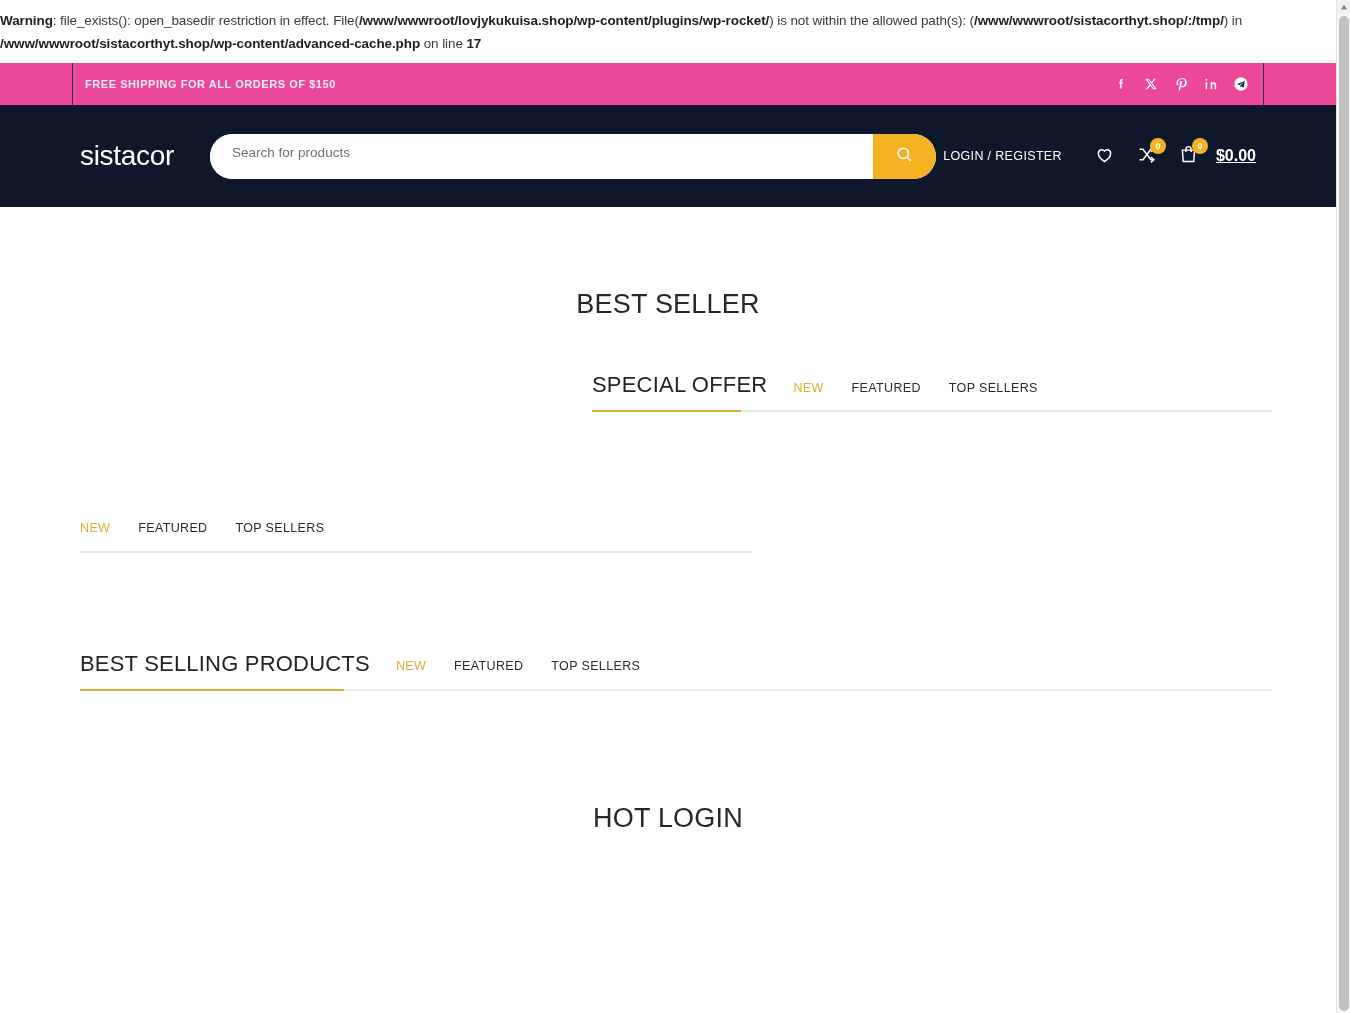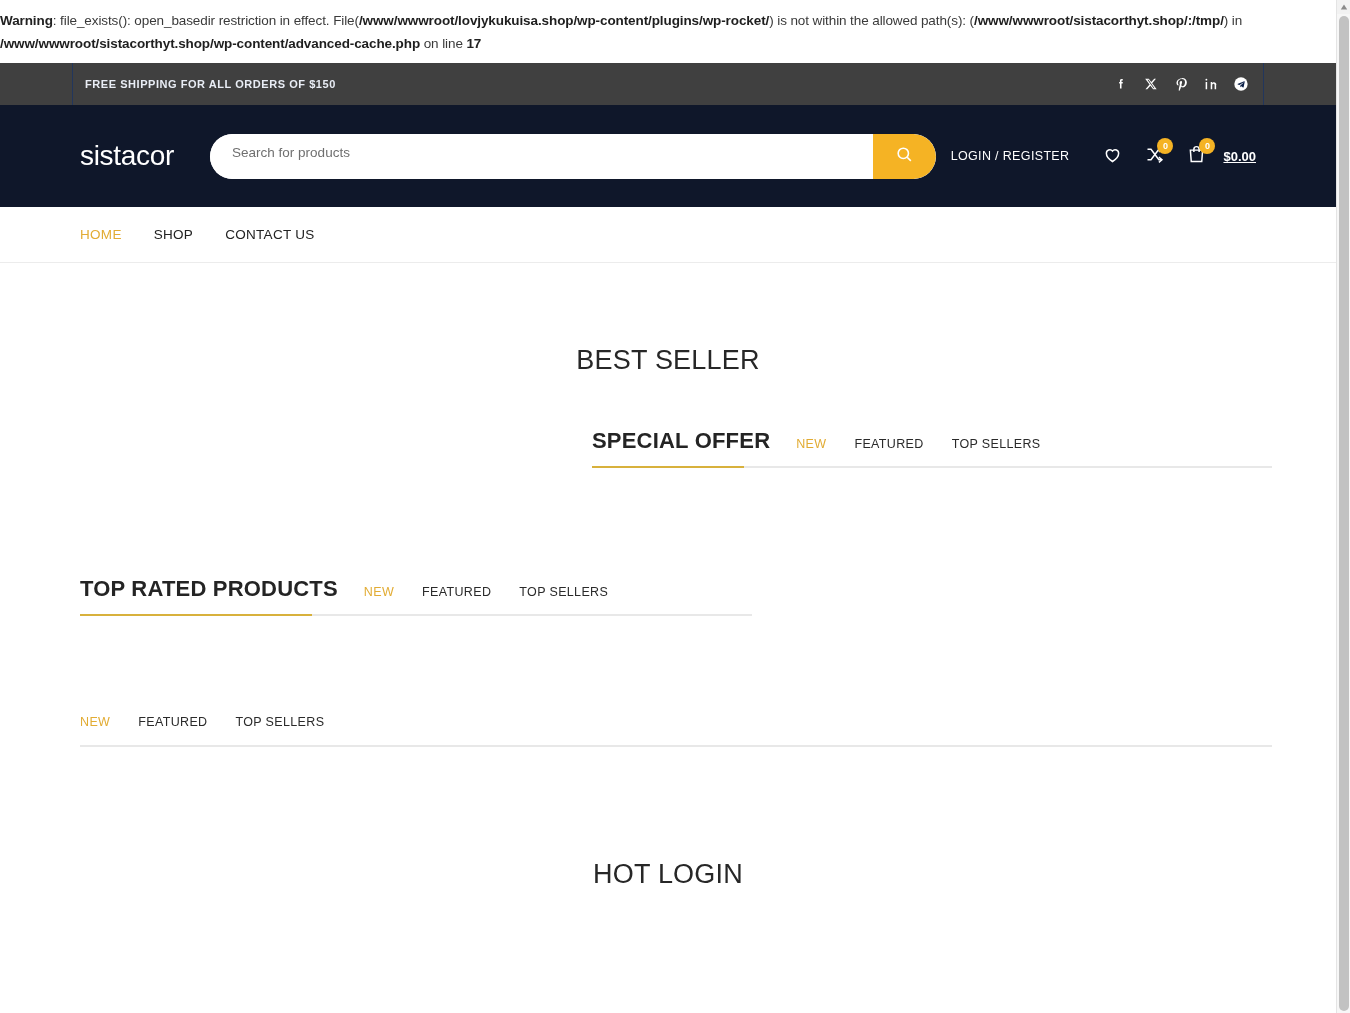--- a/index.html
+++ b/index.html
@@ -35,21 +35,21 @@
     letter-spacing: -0.1px;
     background: #ffffff;
     width: 1336px;
   }
   .php-warning b { font-weight: 700; color: #222; }
   .php-warning .path { font-weight: 700; color: #1e1e1e; text-align: center; }
   .php-warning .normal { font-weight: 400; text-align: right; }
 
   
   .topbar {
-    background: #404040;
+    background: #ec4899;
     height: 42px;
     display: flex;
     align-items: flex-start;
     position: relative;
     width: 1336px;
   }
   .topbar-inner {
     width: 1192px;
     margin: 0 auto;
     height: 42px;
@@ -177,21 +177,21 @@
     height: 16px;
     border-radius: 50%;
     display: flex;
     align-items: center;
     justify-content: center;
     line-height: 1;
   }
   .cart-wrap { display: flex; align-items: center; }
   .cart-total {
     color: #ffffff;
-    font-size: 13px;
+    font-size: 16px;
     font-weight: 700;
     margin-left: 2px;
     white-space: nowrap;
   }
 
   
   .navbar {
     background: #ffffff;
     height: 56px;
     border-bottom: 1px solid #ececec;
@@ -231,21 +231,21 @@
 
   .tabs-header {
     display: flex;
     align-items: flex-end;
     position: relative;
     padding-bottom: 14px;
     border-bottom: 2px solid #e8e8e8;
   }
   .tabs-header .tab-title {
     font-size: 22px;
-    font-weight: 700;
+    font-weight: 400;
     color: #242424;
     letter-spacing: 0.2px;
     margin-right: 26px;
     position: relative;
     line-height: 1;
   }
   .tabs-header .tab-title::after {
     content: "";
     position: absolute;
     left: 0;
@@ -378,27 +378,20 @@
                   </svg>
               </span>
               <span class="badge">0</span>
             </a>
             <a href="#" class="cart-total">$0.00</a>
           </div>
         </div>
       </div>
     </div>
 
-    <div class="navbar">
-      <div class="nav-inner">
-        <a href="#" class="active">HOME</a>
-        <a href="#">SHOP</a>
-        <a href="#">CONTACT US</a>
-      </div>
-    </div>
 
     <div class="content">
 
       <div style="height:82px"></div>
       <div class="container">
         <h2 class="centered-title">BEST SELLER</h2>
       </div>
 
       <div style="height:54px"></div>
       <div class="container">
@@ -409,32 +402,32 @@
             <a href="#" class="tab-link">FEATURED</a>
             <a href="#" class="tab-link">TOP SELLERS</a>
           </div>
         </div>
       </div>
 
       <div class="section-spacer-lg" style="height:110px"></div>
       <div class="container">
         <div style="width:672px;">
           <div class="tabs-header">
-            <span class="tab-title">TOP RATED PRODUCTS</span>
             <a href="#" class="tab-link active">NEW</a>
             <a href="#" class="tab-link">FEATURED</a>
             <a href="#" class="tab-link">TOP SELLERS</a>
           </div>
         </div>
       </div>
 
       <div style="height:100px"></div>
       <div class="container">
         <div style="width:1192px;">
           <div class="tabs-header">
+            <span class="tab-title">BEST SELLING PRODUCTS</span>
             <a href="#" class="tab-link active">NEW</a>
             <a href="#" class="tab-link">FEATURED</a>
             <a href="#" class="tab-link">TOP SELLERS</a>
           </div>
         </div>
       </div>
 
       <div style="height:112px"></div>
       <div class="container">
         <h2 class="centered-title">HOT LOGIN</h2>

